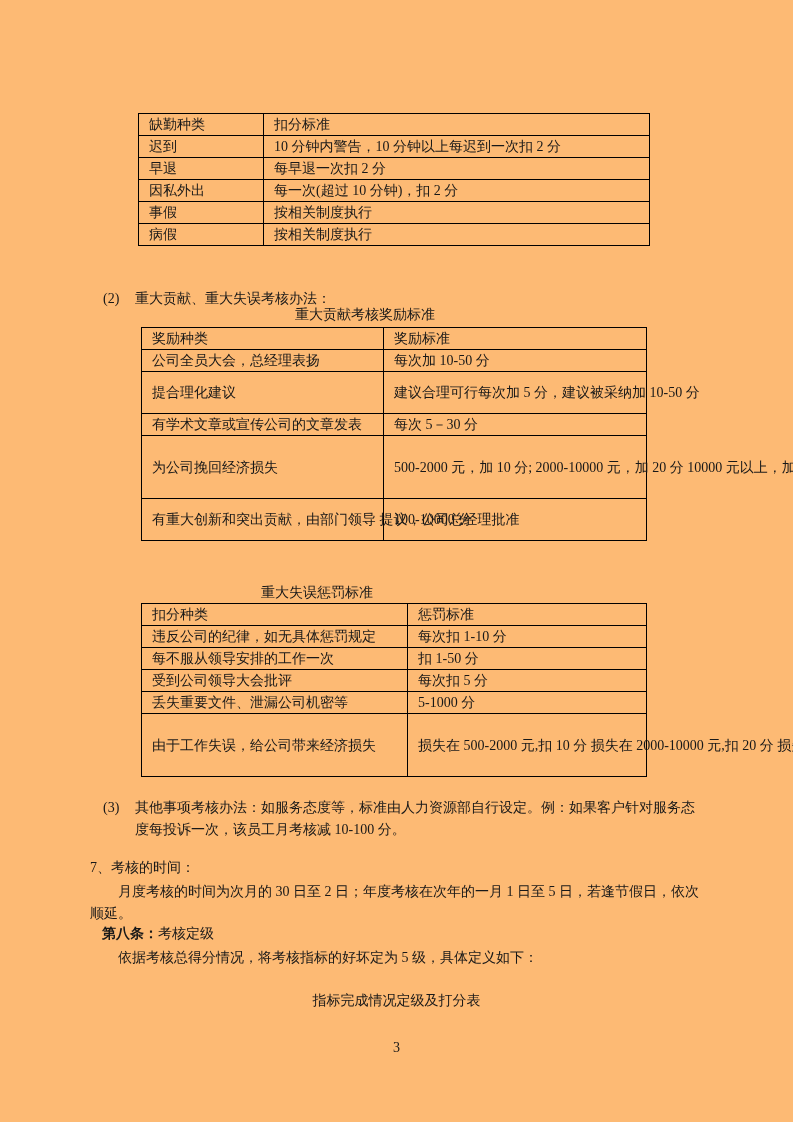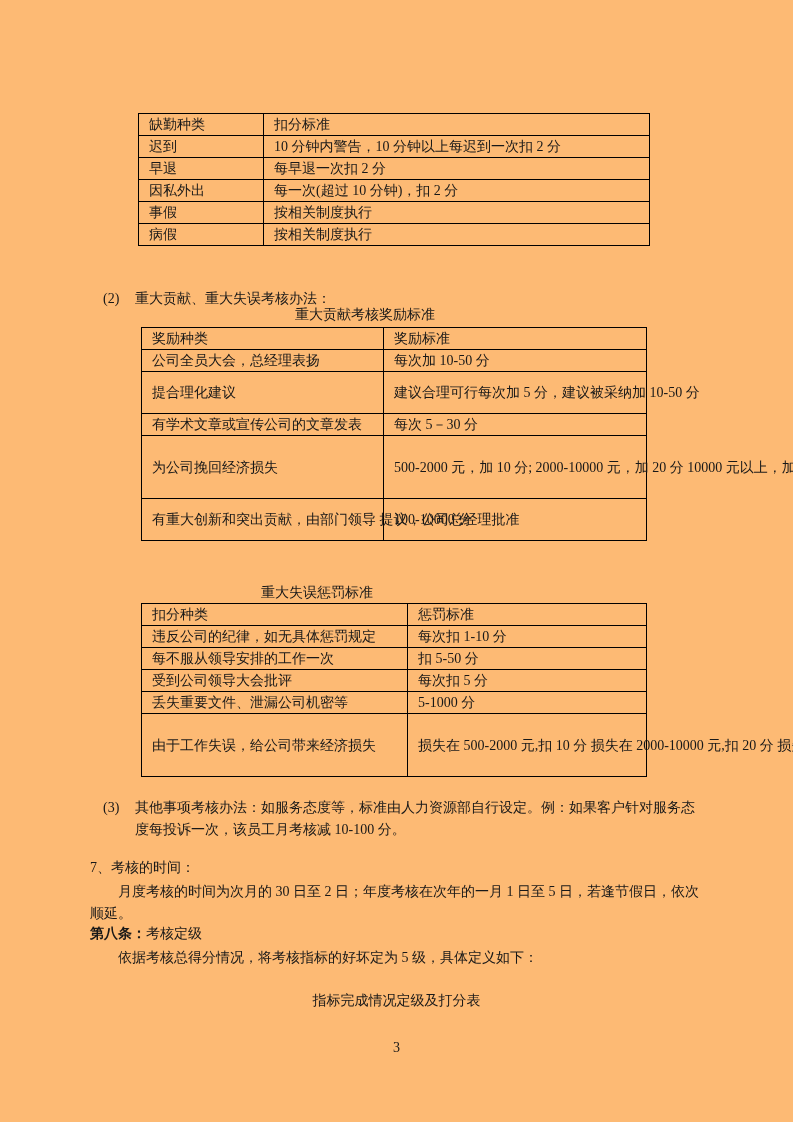--- a/index.html
+++ b/index.html
@@ -119,21 +119,21 @@
       <tr style="height:21px">
         <td>扣分种类</td>
         <td>惩罚标准</td>
       </tr>
       <tr style="height:21px">
         <td>违反公司的纪律，如无具体惩罚规定</td>
         <td>每次扣 1-10 分</td>
       </tr>
       <tr style="height:21px">
         <td>每不服从领导安排的工作一次</td>
-        <td>扣 5-50 分</td>
+        <td>扣 1-50 分</td>
       </tr>
       <tr style="height:21px">
         <td>受到公司领导大会批评</td>
         <td>每次扣 5 分</td>
       </tr>
       <tr style="height:21px">
         <td>丢失重要文件、泄漏公司机密等</td>
         <td>5-1000 分</td>
       </tr>
       <tr style="height:63px">
@@ -146,21 +146,21 @@
   </table>
 
   <div class="flexrow" style="left:103px;top:797px">
     <span class="marker">(3)</span>
     <span class="wraptext" style="width:565px;white-space:normal">其他事项考核办法：如服务态度等，标准由人力资源部自行设定。例：如果客户针对服务态度每投诉一次，该员工月考核减 10-100 分。</span>
   </div>
 
   <div class="line" style="left:90px;top:859px">7、考核的时间：</div>
   <div class="para" style="left:90px;top:881px;width:618px">月度考核的时间为次月的 30 日至 2 日；年度考核在次年的一月 1 日至 5 日，若逢节假日，依次顺延。</div>
 
-  <div class="line" style="left:90px;top:925px">
+  <div class="line" style="left:102px;top:925px">
     <span class="bold">第八条：</span><span>考核定级</span>
   </div>
   <div class="para" style="left:90px;top:947px;width:640px">依据考核总得分情况，将考核指标的好坏定为 5 级，具体定义如下：</div>
 
   <div class="centered" style="left:0;width:793px;top:992px">指标完成情况定级及打分表</div>
 
   <div class="centered" style="left:0;width:793px;top:1040px">3</div>
 
 </div>
 

